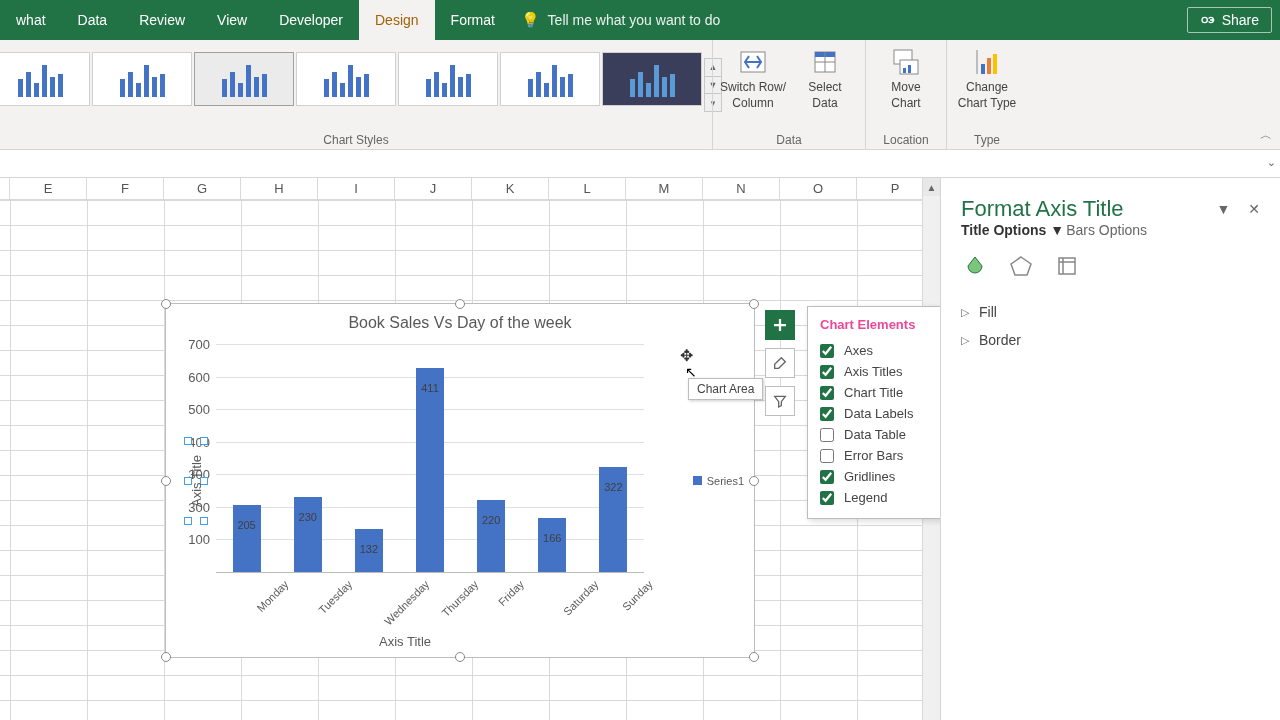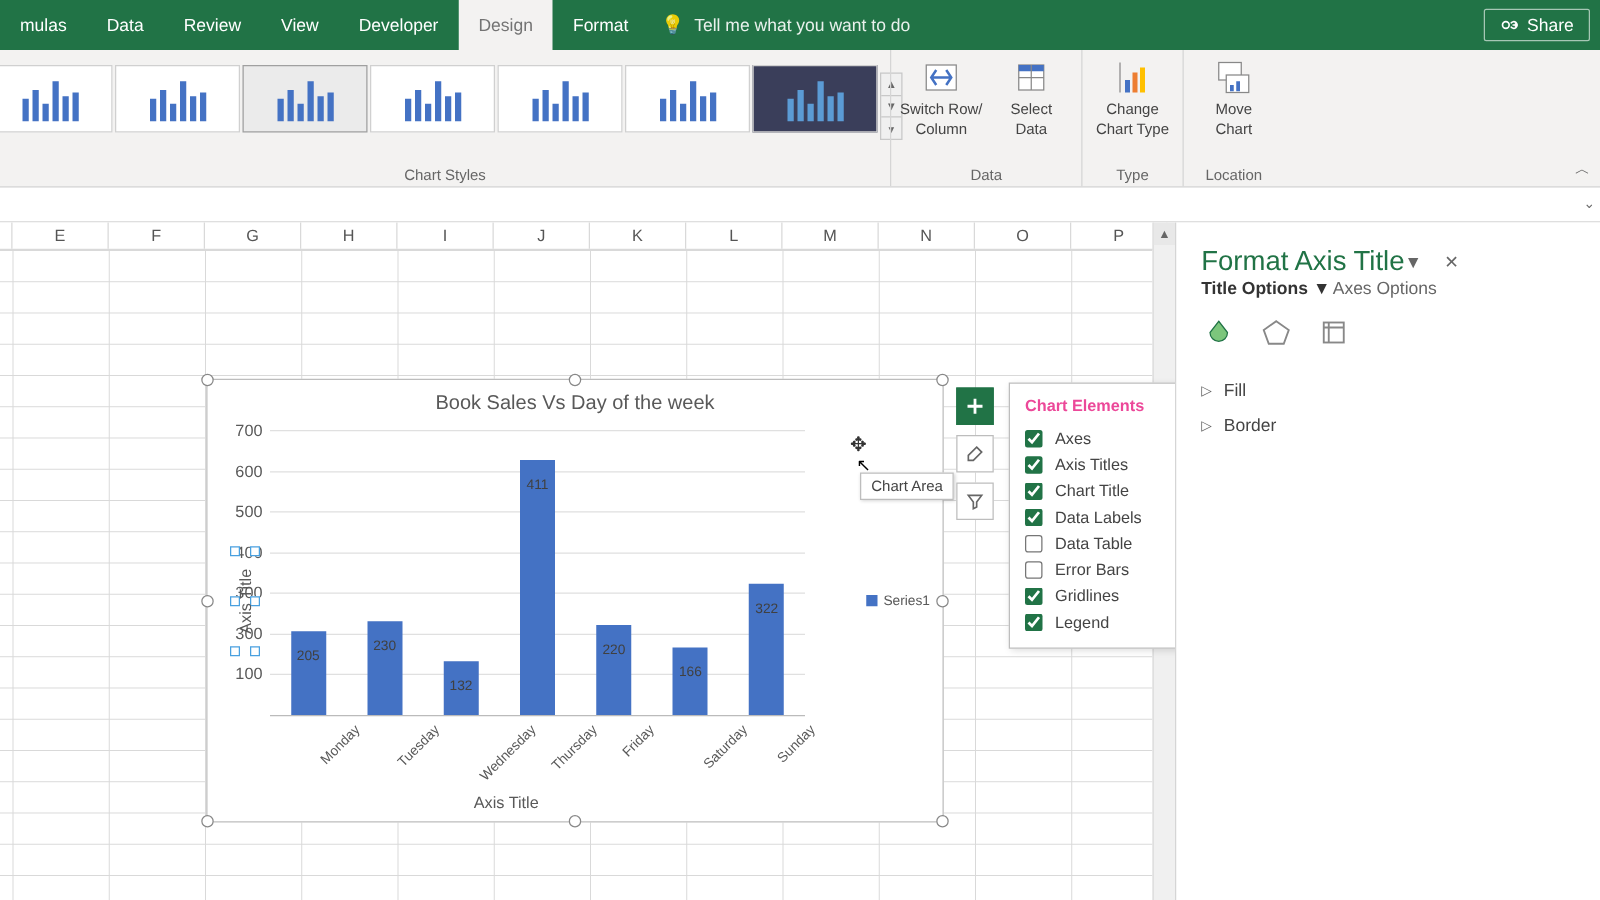--- a/index.html
+++ b/index.html
@@ -1,21 +1,21 @@
 <!DOCTYPE html>
 <html><head>
 <meta charset="utf-8">
 <style>
 * { box-sizing: border-box; margin: 0; padding: 0; font-family: 'Segoe UI', Tahoma, sans-serif; }
 body { background: #fff; width: 1280px; height: 720px; overflow: hidden; position: relative; }
 
 
 .ribbon-tabs { display: flex; align-items: center; height: 40px; background: #217346; color: #fff; padding-left: 0; }
 .ribbon-tabs .tab { padding: 0 16px; height: 100%; display: flex; align-items: center; font-size: 14px; cursor: pointer; }
-.ribbon-tabs .tab.active { background: #f3f2f1; color: #737373; }
+.ribbon-tabs .tab.active { background: #f3f2f1; color: #a16207; }
 .ribbon-tabs .tell-me { display: flex; align-items: center; gap: 8px; margin-left: 10px; opacity: 0.9; font-size: 14px; }
 .ribbon-tabs .tell-me .bulb { font-size: 15px; }
 .ribbon-tabs .spacer { flex: 1; }
 .ribbon-tabs .share-btn { display: flex; align-items: center; gap: 6px; padding: 4px 12px; margin-right: 8px; border: 1px solid rgba(255,255,255,0.6); border-radius: 2px; font-size: 14px; cursor: pointer; }
 .ribbon-tabs .share-btn svg { width: 16px; height: 16px; }
 
 
 .ribbon { background: #f3f2f1; border-bottom: 1px solid #d5d5d5; height: 110px; display: flex; align-items: stretch; position: relative; }
 .chart-styles { display: flex; align-items: flex-start; padding: 6px 0 0 0; gap: 2px; }
 .style-thumb { width: 100px; height: 54px; border: 1px solid #d0d0d0; background: #fff; display: flex; align-items: flex-end; justify-content: center; gap: 3px; padding: 8px 6px; cursor: pointer; }
@@ -76,38 +76,38 @@
 .ce-flyout h4 { font-size:13px; font-weight:600; color:#ec4899; margin-bottom:8px;}
 .ce-item { display:flex; align-items:center; gap:10px; font-size:13px; color:#444; padding:3px 0; cursor:default;}
 .ce-item input { width:14px; height:14px; accent-color:#217346; cursor:pointer;}
 
 
 .tooltip { position:absolute; background:#fff; border:1px solid #bdbdbd; padding:3px 8px; font-size:12px; color:#444; box-shadow:1px 1px 3px rgba(0,0,0,0.2);}
 .move-cursor { position:absolute; font-size:16px; color:#333; }
 
 
 .format-pane { position:absolute; right:0; top:178px; width:340px; bottom:0; background:#fff; border-left:1px solid #d5d5d5; padding:18px 20px; }
-.format-pane h2 { font-size:22px; color:#217346; font-weight:400; display:flex; align-items:center; }
+.format-pane h2 { font-size:22px; color:#217346; font-weight:400; display:flex; align-items:center; justify-content:space-between; }
 .format-pane h2 .controls { display:flex; gap:18px; color:#666; font-size:14px;}
 .format-pane h2 .controls span { cursor:pointer; }
 .fp-tabs { display:flex; gap:2px; font-size:14px;}
 .fp-tabs .t { color:#666; cursor:pointer; display:flex; align-items:center; gap:4px;}
 .fp-tabs .t.active{ color:#333; font-weight:600;}
 .fp-icons { display:flex; gap:18px; margin-top:14px;}
 .fp-icons .ic { width:28px; height:28px; display:flex; align-items:center; justify-content:center; cursor:pointer;}
 .fp-icons .ic svg { width:24px; height:24px; }
 .fp-body { margin-top:18px; font-size:14px; color:#444;}
 .fp-body .row { display:flex; align-items:center; gap:8px; padding:6px 0; cursor:pointer;}
 .fp-body .row .chev { font-size:11px; color:#666; width:10px;}
 </style>
 </head>
 <body>
 
 <div class="ribbon-tabs">
-  <div class="tab">mulas</div>
+  <div class="tab">what</div>
   <div class="tab">Data</div>
   <div class="tab">Review</div>
   <div class="tab">View</div>
   <div class="tab">Developer</div>
   <div class="tab active">Design</div>
   <div class="tab">Format</div>
   <div class="tell-me">
     <span class="bulb">💡</span>
     <span>Tell me what you want to do</span>
   </div>
@@ -209,43 +209,43 @@
         <span>Select</span>
         <span>Data</span>
       </div>
     </div>
     <div class="group-label" style="left:0; right:0;">Data</div>
   </div>
 
   <div class="ribbon-group bordered">
     <div class="ribbon-btn">
       <svg class="ico" viewBox="0 0 32 32">
+          <rect x="4" y="4" width="18" height="14" fill="#fff" stroke="#888"></rect>
+          <rect x="10" y="14" width="18" height="14" fill="#fff" stroke="#888"></rect>
+          <rect x="13" y="22" width="3" height="5" fill="#4472c4"></rect>
+          <rect x="18" y="19" width="3" height="8" fill="#4472c4"></rect>
+        </svg>
+      <span>Move</span>
+      <span>Chart</span>
+    </div>
+    <div class="group-label" style="left:0; right:0;">Location</div>
+  </div>
+
+  <div class="ribbon-group bordered">
+    <div class="ribbon-btn">
+      <svg class="ico" viewBox="0 0 32 32">
           <rect x="10" y="18" width="4" height="10" fill="#4472c4"></rect>
           <rect x="16" y="12" width="4" height="16" fill="#ed7d31"></rect>
           <rect x="22" y="8" width="4" height="20" fill="#ffc000"></rect>
           <path d="M6 28V4" stroke="#888"></path>
         </svg>
       <span>Change</span>
       <span>Chart Type</span>
     </div>
     <div class="group-label" style="left:0; right:0;">Type</div>
-  </div>
-
-  <div class="ribbon-group bordered">
-    <div class="ribbon-btn">
-      <svg class="ico" viewBox="0 0 32 32">
-          <rect x="4" y="4" width="18" height="14" fill="#fff" stroke="#888"></rect>
-          <rect x="10" y="14" width="18" height="14" fill="#fff" stroke="#888"></rect>
-          <rect x="13" y="22" width="3" height="5" fill="#4472c4"></rect>
-          <rect x="18" y="19" width="3" height="8" fill="#4472c4"></rect>
-        </svg>
-      <span>Move</span>
-      <span>Chart</span>
-    </div>
-    <div class="group-label" style="left:0; right:0;">Location</div>
   </div>
 
   <div class="collapse-chevron">︿</div>
 </div>
 
 <div class="formula-bar">
   <div class="dd">⌄</div>
 </div>
 
 <div class="sheet-area">
@@ -412,21 +412,21 @@
     <span class="controls">
       <span>▼</span>
       <span>✕</span>
     </span>
   </h2>
   <div class="fp-tabs">
     <div class="t active">
         <span>Title Options</span> 
         <span>▼</span>
       </div>
-    <div class="t">Axes Options</div>
+    <div class="t">Bars Options</div>
   </div>
   <div class="fp-icons">
     <div class="ic">
         <svg viewBox="0 0 24 24">
           <path d="M12 3l7 9a7 7 0 1 1-14 0z" fill="#7cc67c" stroke="#217346"></path>
         </svg>
       </div>
     <div class="ic">
         <svg viewBox="0 0 24 24" fill="none" stroke="#888" stroke-width="1.5">
           <polygon points="12,3 22,10 18,21 6,21 2,10"></polygon>

